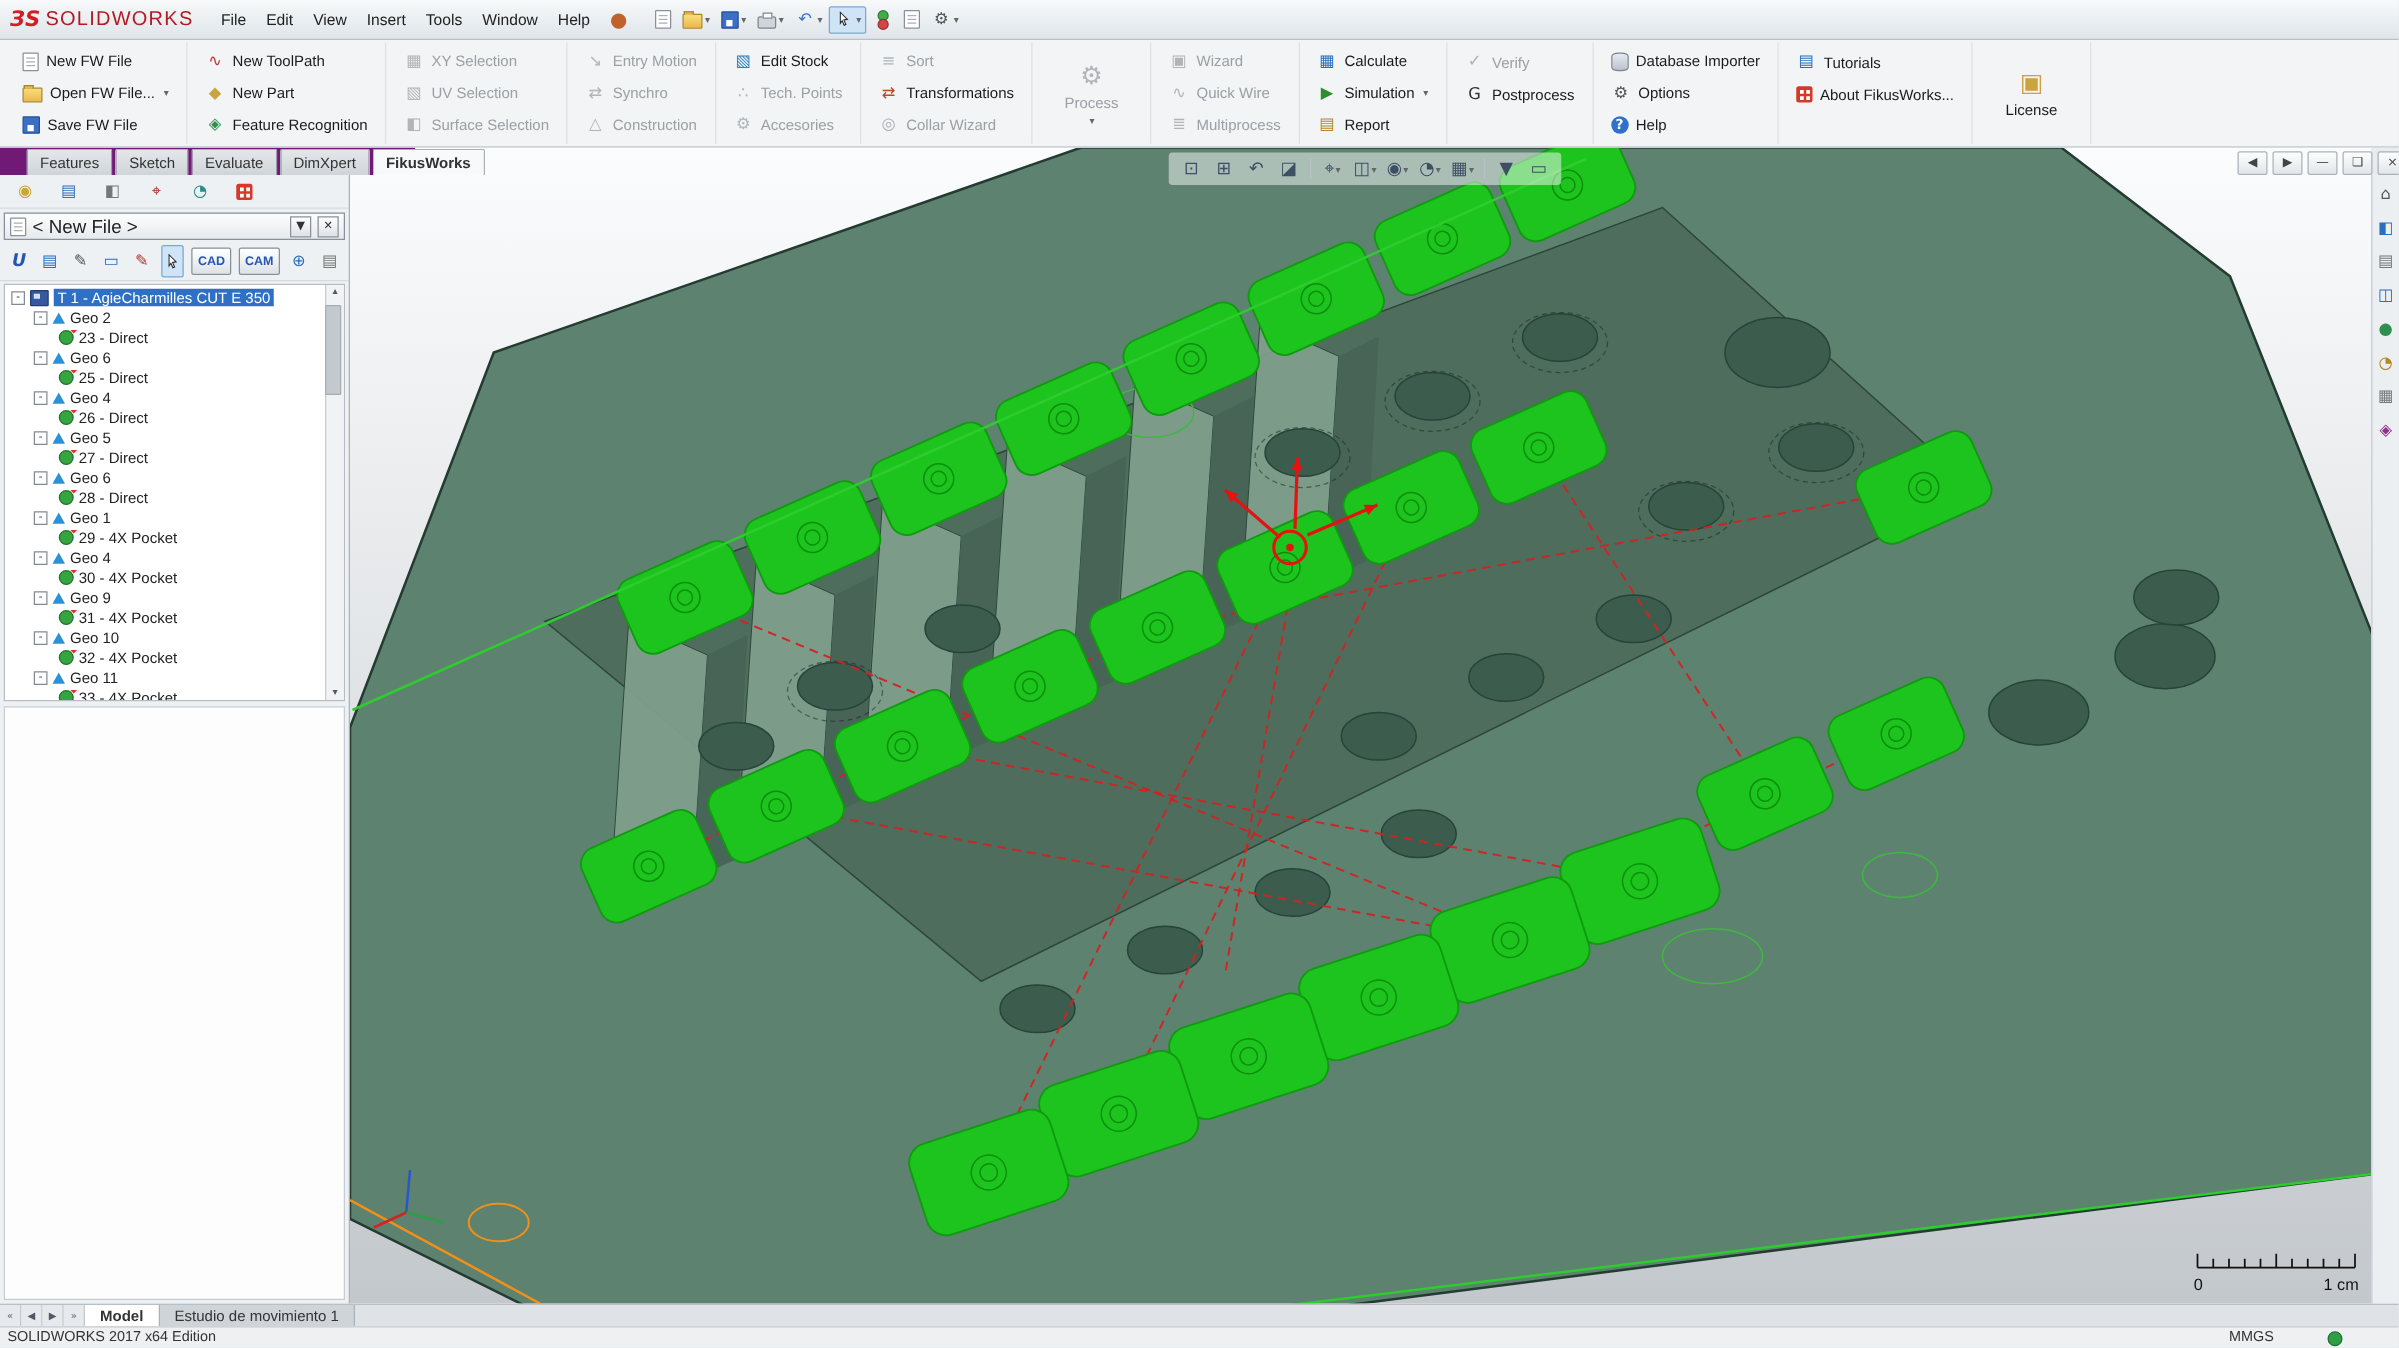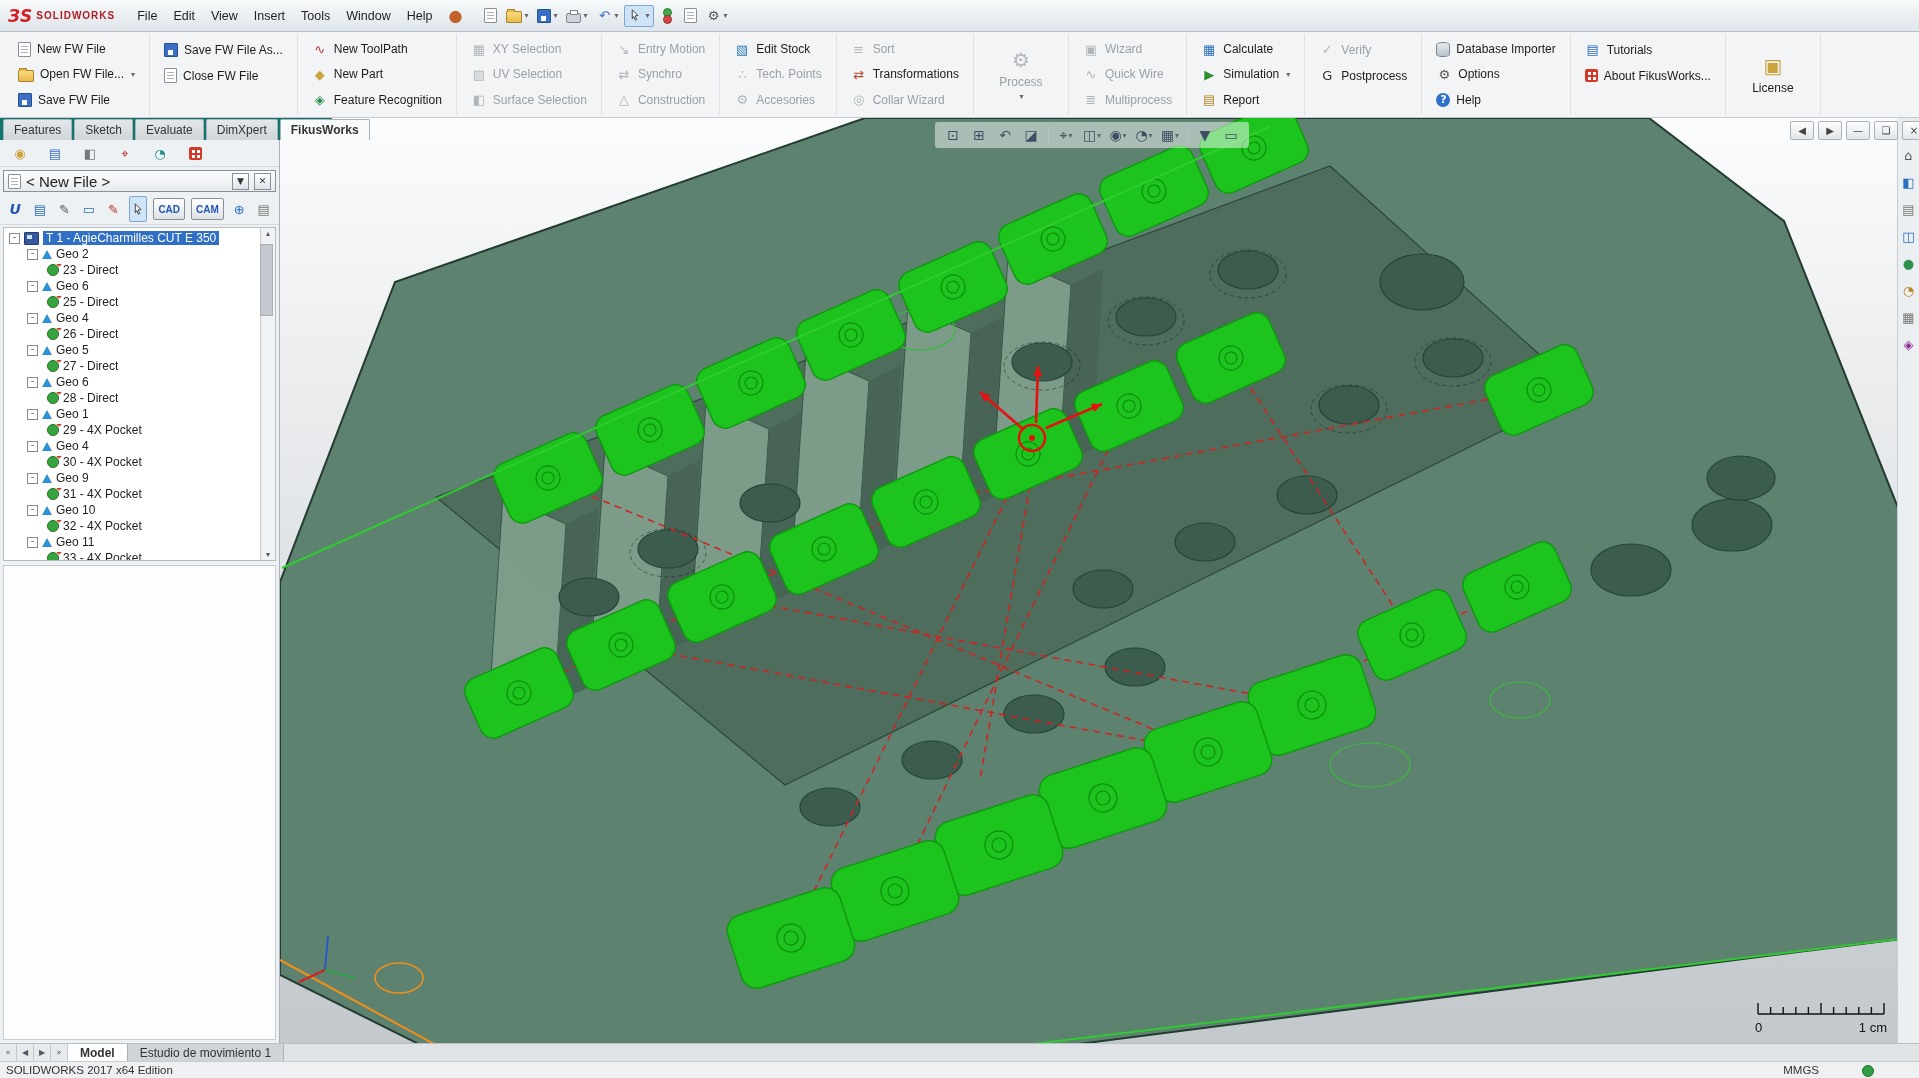--- a/index.html
+++ b/index.html
@@ -5,21 +5,21 @@
   html,body{margin:0;padding:0}
   body{width:1919px;height:1078px;overflow:hidden;position:relative;background:#e9ecee;
        font-family:"Liberation Sans",sans-serif;font-size:12px;color:#222;-webkit-font-smoothing:antialiased}
 
   
   #titlebar{position:absolute;left:0;top:0;width:1919px;height:32px;
     background:linear-gradient(#f7f9fa,#dfe5ea);border-bottom:1px solid #b8c0c8;
     display:flex;align-items:center;padding:0 8px;box-sizing:border-box;gap:2px;z-index:20}
   .swlogo{display:flex;align-items:center;gap:4px;margin-right:12px}
   .swmark{color:#d21f26;font-weight:bold;font-style:italic;font-size:17px;font-family:"DejaVu Sans",sans-serif}
-  .swname{color:#b01c22;font-weight:bold;letter-spacing:1px;font-size:10px}
+  .swname{color:#b01c22;font-weight:normal;letter-spacing:1px;font-size:16px}
   .menu-item{padding:4px 8px;border-radius:2px;color:#222;font-size:12.5px}
   .pin{width:14px;height:14px;margin:0 6px;color:#c0622a;font-size:12px;display:flex;align-items:center;justify-content:center}
   .qat{display:flex;align-items:center;margin-left:10px;gap:1px}
   .qat-btn{display:flex;align-items:center;gap:1px;padding:2px 3px;border:1px solid transparent;border-radius:2px}
   .qat-btn.active{background:#cfe4f7;border-color:#7aa7d6}
   .chev{font-size:8px;color:#666;margin-left:1px;font-family:"DejaVu Sans",sans-serif}
   #doc-title{position:absolute;left:1170px;top:8px;font-size:12.5px;color:#333}
   .search{position:absolute;right:130px;top:5px;width:205px;height:20px;background:#fff;
     border:1px solid #9aa4ad;border-radius:2px;display:flex;align-items:center;padding:0 5px;gap:5px;box-sizing:border-box}
   .search input{border:none;outline:none;flex:1;font-size:11.5px;color:#444;font-family:inherit;background:transparent}
@@ -57,22 +57,22 @@
   .ic-rebuild{position:relative}
   .ic-rebuild::before{content:"";position:absolute;top:0;left:4px;width:7px;height:7px;border-radius:50%;background:#3fae4a;border:1px solid #2c7d35}
   .ic-rebuild::after{content:"";position:absolute;bottom:0;left:4px;width:7px;height:7px;border-radius:50%;background:#d24646;border:1px solid #97312f}
   .ic-db{width:12px;height:13px;background:linear-gradient(#e6ebf0,#b9c2cc);border:1px solid #7c848e;border-radius:6px/3px}
   .ic-help{width:14px;height:14px;border-radius:50%;background:#2f71c9;color:#fff !important;font-size:11px;font-weight:bold}
   .ic-fikus{width:13px;height:13px;background:#d43a2a;border-radius:2px;position:relative}
   .ic-fikus::after{content:"";position:absolute;left:3px;top:3px;width:3px;height:3px;background:#fff;box-shadow:5px 0 0 #fff,0 5px 0 #fff,5px 5px 0 #fff}
   .ic-ulogo{color:#2456b4;font-weight:bold;font-style:italic;font-size:14px}
 
   
-  #tabstrip{position:absolute;left:0;top:118px;width:332px;height:22px;background:#0f766e;display:flex;
-    align-items:flex-end;padding-left:3px;gap:2px;z-index:12;box-sizing:border-box}
+  #tabstrip{position:absolute;left:0;top:118px;width:332px;height:22px;background:#701a75;display:flex;
+    align-items:flex-end;padding-left:21px;gap:2px;z-index:12;box-sizing:border-box}
   .tab{height:20px;padding:0 10px;background:linear-gradient(#e3e7ea,#d0d5d9);border:1px solid #aab2b9;border-bottom:none;
     display:flex;align-items:center;font-size:12px;border-radius:2px 2px 0 0;color:#333;white-space:nowrap}
   .tab.active{background:#f7f9fa;font-weight:bold}
 
   
   #panel{position:absolute;left:0;top:140px;width:280px;height:903px;background:#eef1f3;
     border-right:1px solid #aab2b9;box-sizing:border-box;display:flex;flex-direction:column;z-index:10}
   .ptabs{height:26px;display:flex;align-items:center;gap:15px;padding:0 10px;border-bottom:1px solid #d5dade}
   .ptab-btn{width:20px;height:20px;display:flex;align-items:center;justify-content:center;border-radius:2px}
   .pfile{height:20px;margin:3px 3px 2px 3px;background:linear-gradient(#fdfdfd,#e6eaee);border:1px solid #8a9099;
@@ -211,30 +211,20 @@
         <span class="rlabel">New FW File</span>
       </div>
       <div class="ritem">
         <span class="ic ic-folder"></span>
         <span class="rlabel">Open FW File...</span>
         <span class="chev">▾</span>
       </div>
       <div class="ritem">
         <span class="ic ic-floppy"></span>
         <span class="rlabel">Save FW File</span>
-      </div>
-    </div>
-    <div class="rgroup">
-      <div class="ritem">
-        <span class="ic ic-floppy"></span>
-        <span class="rlabel">Save FW File As...</span>
-      </div>
-      <div class="ritem">
-        <span class="ic ic-page"></span>
-        <span class="rlabel">Close FW File</span>
       </div>
     </div>
     <div class="rgroup">
       <div class="ritem">
         <span class="ic" style="color: rgb(192, 48, 48);">∿</span>
         <span class="rlabel">New ToolPath</span>
       </div>
       <div class="ritem">
         <span class="ic" style="color: rgb(202, 164, 60);">◆</span>
         <span class="rlabel">New Part</span>

